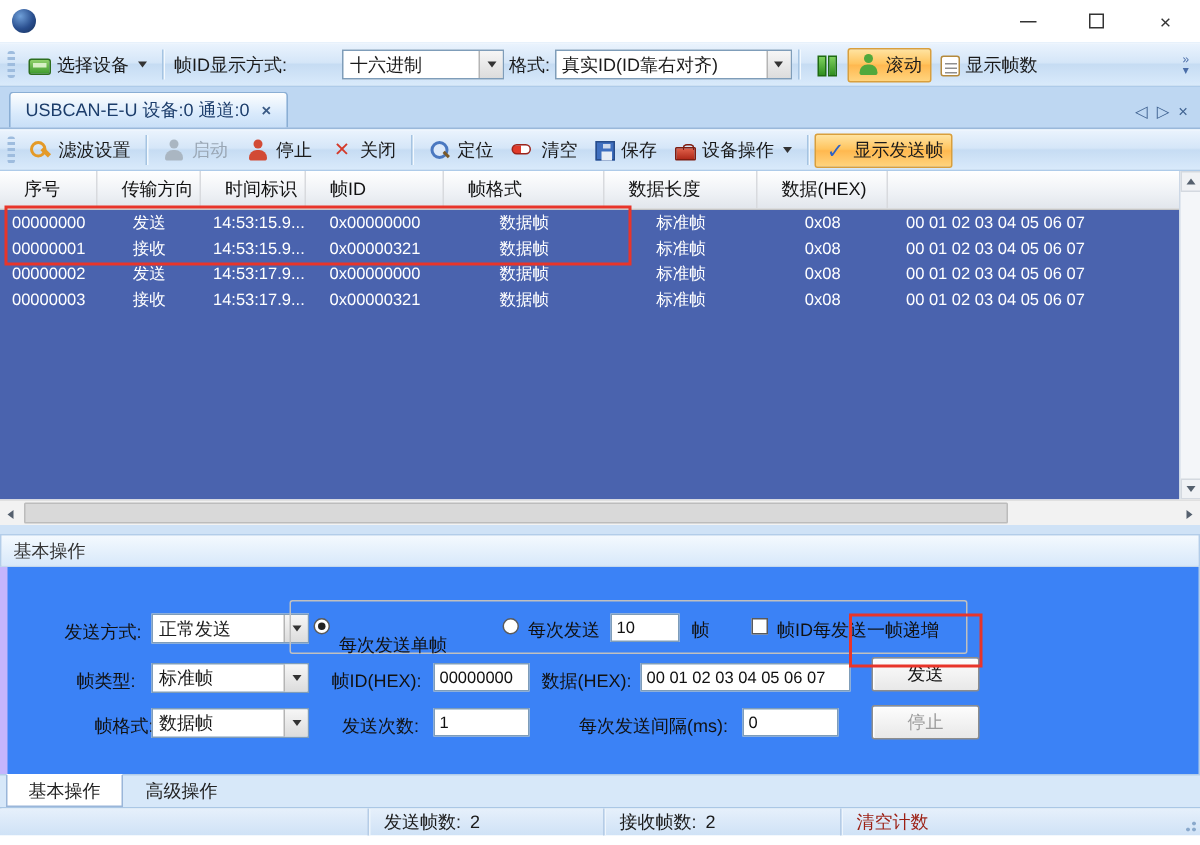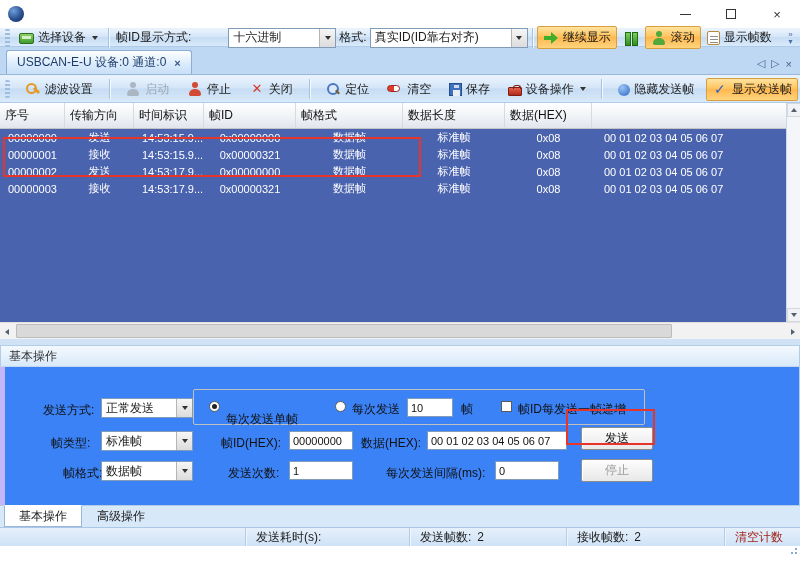--- a/index.html
+++ b/index.html
@@ -10,22 +10,22 @@
   .titlebar { height:28px; display:flex; align-items:center; background:#fff; padding-left:8px; }
   .app-icon { width:16px; height:16px; border-radius:50%; background:radial-gradient(circle at 35% 30%, #6f9fd8 0%, #2a4f8f 55%, #122c55 100%); margin-right:7px; flex:0 0 auto; }
   .title-text { font-size:12px; color:#222; }
   .win-btns { margin-left:auto; display:flex; height:28px; }
   .win-btn { width:46px; height:28px; display:flex; align-items:center; justify-content:center; color:#333; font-size:13px; }
   .win-btn .glyph-box { width:10px; height:10px; border:1px solid #333; }
   .win-btn .glyph-min { width:11px; height:0; border-top:1px solid #333; }
 
   
   .toolbar { display:flex; align-items:center; background:linear-gradient(#eaf3fd, #d5e6f8 45%, #c6dcf3 50%, #d9eafb); border-top:1px solid #e7f1fb; border-bottom:1px solid #aecbe9; padding:0 2px; }
-  .toolbar1 { height:19px;align-items:center; }
-  .toolbar2 { height:28px;justify-content:space-between; }
+  .toolbar1 { height:30px;align-items:center; }
+  .toolbar2 { height:28px; }
   .grip { width:5px; height:18px; margin:0 3px; background:repeating-linear-gradient(#9ebcde 0 2px, transparent 2px 4px); border-radius:2px; flex:0 0 auto; }
   .tsep { width:1px; height:20px; background:#a5c4e2; box-shadow:1px 0 0 #f3f9fe; margin:0 4px; flex:0 0 auto; }
   .tb-btn { display:flex; align-items:center; gap:4px; padding:2px 5px; border-radius:2px; border:1px solid transparent; white-space:nowrap; }
   .tb-btn.hl { background:linear-gradient(#ffe3a0,#ffc45e 45%,#ffb84f 50%,#ffd47e); border:1px solid #d99f3c; }
   .tb-btn.disabled { color:#9aa7b5; }
   .tb-label { white-space:nowrap; padding:0 3px; }
   .dd-arrow { width:0; height:0; border-left:3px solid transparent; border-right:3px solid transparent; border-top:4px solid #333; margin-left:2px; }
   .overflow { margin-left:auto; width:14px; display:flex; flex-direction:column; align-items:center; color:#4a6da8; font-size:8px; line-height:7px; padding-right:1px; }
 
   .combo { display:flex; align-items:center; background:#fff; border:1px solid #7f9db9; height:20px; }
@@ -67,21 +67,21 @@
   
   .tabbar { height:28px; background:#bed7f2; border-bottom:1px solid #9ab8da; display:flex; align-items:flex-end; padding:0 2px; }
   .tab { height:24px; display:flex; align-items:center; gap:8px; padding:0 10px; background:linear-gradient(#fdfefe,#d9eafc 60%,#c8dff7); border:1px solid #8aaed4; border-bottom:none; border-radius:3px 3px 0 0; color:#1c3d6b; margin-left:4px; }
   .tab .tclose { color:#3a5a85; font-size:11px; font-weight:bold; }
   .tabnav { margin-left:auto; display:flex; align-items:center; gap:6px; color:#3f6291; font-size:11px; padding-right:6px; padding-bottom:4px; }
 
   
   .content { position:relative; width:800px; }
   .grid-cols { display:grid; grid-template-columns:65px 69px 70px 92px 107px 102px 87px 1fr; }
   .thead { width:786px; height:26px; background:linear-gradient(#ffffff,#eef1f5 60%,#e2e6ec); border-bottom:1px solid #c5c5c5; }
-  .th { display:flex; align-items:center; padding-left:5px; border-right:1px solid #d8dade; color:#111; }
+  .th { display:flex; align-items:center; padding-left:16px; border-right:1px solid #d8dade; color:#111; }
   .tbody { width:786px; height:193px; background:#4a63ae; overflow:hidden; }
   .tr { height:17px; display:grid; grid-template-columns:65px 69px 70px 92px 107px 102px 87px 1fr; color:#fff; font-size:11px; }
   .td { display:flex; align-items:center; white-space:nowrap; overflow:hidden; }
   .td.c0 { padding-left:8px; } .td.c2 { padding-left:8px; }
   .td.c1,.td.c3,.td.c4,.td.c5,.td.c6 { justify-content:center; }
   .td.c7 { padding-left:12px; }
 
   
   .vscroll { position:absolute; right:0; top:0; width:14px; height:219px; background:#f4f6f9; border-left:1px solid #cdd8e6; }
   .varrow { position:absolute; left:0; width:14px; height:14px; background:#f0f2f5; border:1px solid #d4d9e0; display:flex; align-items:center; justify-content:center; }
@@ -96,21 +96,21 @@
   .tri-left { width:0; height:0; border-top:3px solid transparent; border-bottom:3px solid transparent; border-right:4px solid #55606e; }
   .tri-right { width:0; height:0; border-top:3px solid transparent; border-bottom:3px solid transparent; border-left:4px solid #55606e; }
   .hthumb { position:absolute; left:16px; top:1px; width:656px; height:14px; background:#d9d9d9; border:1px solid #bcbcbc; border-radius:1px; }
 
   .gapstrip { width:800px; height:6px; background:#cfe2f6; }
 
   
   .panel-header { height:22px; background:linear-gradient(#f4f9fe,#d8e9fa); border:1px solid #b3cde9; border-bottom:1px solid #c3d8ee; display:flex; align-items:center; padding-left:8px; color:#333; }
   .panel-body { position:relative; height:138px; background:#3b82f6; border-left:5px solid #c4b5fd; border-right:1px solid #b3cde9; font-size:12px; }
   .flabel { position:absolute; white-space:nowrap; color:#111; }
-  .fcombo { position:absolute; height:20px; width:92px; }
+  .fcombo { position:absolute; height:20px; width:105px; }
   .txt { position:absolute; height:19px; border:1px solid #7f9db9; background:#fff; font-family:"Liberation Sans","DejaVu Sans",sans-serif; font-size:11px; padding:0 3px; color:#111; }
   .groupbox { position:absolute; left:188px; top:22px; width:452px; height:36px; border:1px solid #c0c0c0; border-radius:2px; }
   .radio { position:absolute; width:11px; height:11px; border:1px solid #5a5a5a; border-radius:50%; background:#fff; }
   .radio.checked::after { content:""; position:absolute; left:2px; top:2px; width:5px; height:5px; border-radius:50%; background:#222; }
   .checkbox { position:absolute; width:11px; height:11px; border:1px solid #5a5a5a; background:#fff; }
   .btn { position:absolute; width:72px; height:23px; background:linear-gradient(#fdfdfd,#e8e8e8); border:1px solid #8d8d8d; border-radius:2px; display:flex; align-items:center; justify-content:center; color:#111; box-shadow:inset 1px 1px 0 #fff; }
   .btn.disabled { color:#9b9b9b; }
 
   
   .bottom-tabs { height:22px; background:#d7e8f9; border-top:1px solid #b3cde9; display:flex; align-items:stretch; padding-left:4px; }
@@ -169,24 +169,20 @@
         </span>
     </div>
     <span class="tb-label">格式:</span>
     <div class="combo" style="width:158px;">
       <span class="cval">真实ID(ID靠右对齐)</span>
       <span class="cbtn">
           <i></i>
         </span>
     </div>
     <span class="tsep"></span>
-    <div class="tb-btn hl">
-      <span class="ic ic-goarrow"></span>
-      <span>继续显示</span>
-    </div>
     <div class="tb-btn">
       <span class="ic ic-pause"></span>
     </div>
     <div class="tb-btn hl">
       <span class="ic ic-person"></span>
       <span>滚动</span>
     </div>
     <div class="tb-btn">
       <span class="ic ic-note"></span>
       <span>显示帧数</span>
@@ -242,24 +238,20 @@
     <div class="tb-btn">
       <span class="ic ic-floppy"></span>
       <span>保存</span>
     </div>
     <div class="tb-btn">
       <span class="ic ic-toolbox"></span>
       <span>设备操作</span>
       <span class="dd-arrow"></span>
     </div>
     <span class="tsep"></span>
-    <div class="tb-btn">
-      <span class="ic ic-ball"></span>
-      <span>隐藏发送帧</span>
-    </div>
     <div class="tb-btn hl">
       <span class="ic ic-check">✓</span>
       <span>显示发送帧</span>
     </div>
 
   </div>
 
   <div class="content">
     <div class="thead grid-cols">
         <div class="th c0">序号</div>
@@ -393,23 +385,20 @@
         <span>基本操作</span>
       </div>
       <div class="btab">
         <span>高级操作</span>
       </div>
     </div>
   </div>
 
   <div class="statusbar">
     <div class="sseg s1"></div>
-    <div class="sseg s2">
-      <span>发送耗时(s):</span>
-    </div>
     <div class="sseg s3">
       <span>发送帧数:</span>
       <span class="val">2</span>
     </div>
     <div class="sseg s4">
       <span>接收帧数:</span>
       <span class="val">2</span>
     </div>
     <div class="sseg s5">
       <span>清空计数</span>

